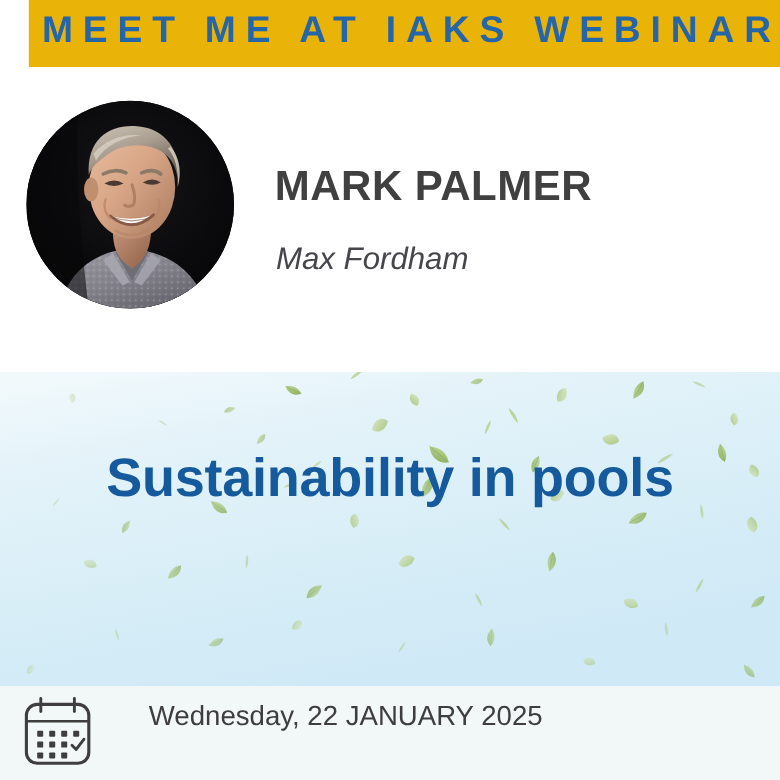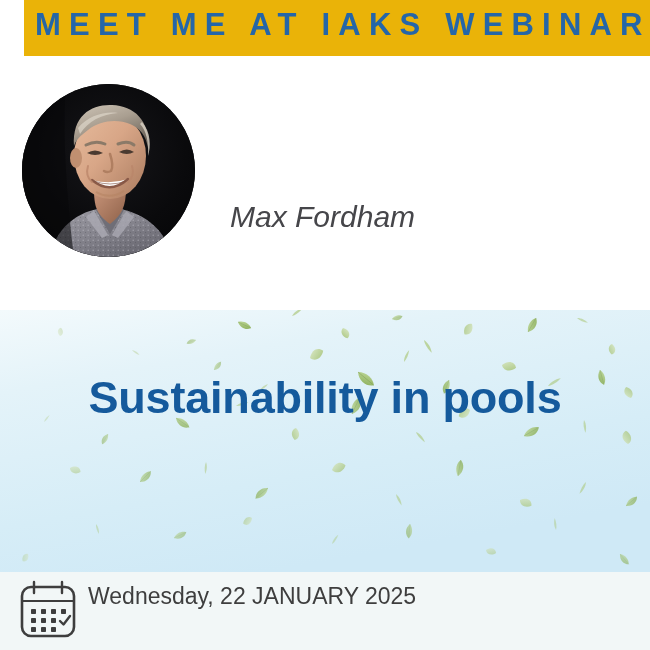--- a/index.html
+++ b/index.html
@@ -68,21 +68,21 @@
     font-size: 35px;
     font-weight: bold;
     letter-spacing: 0.4px;
     color: #404040;
     white-space: nowrap;
   }
   .speaker-org {
     position: absolute;
     left: 230px;
     top: 200px;
-    font-size: 30px;
+    font-size: 26px;
     font-style: italic;
     color: #46464a;
     white-space: nowrap;
   }
 
   
   .title-band {
     position: absolute;
     left: 0; top: 310px;
     width: 650px;
@@ -123,21 +123,21 @@
   }
   .footer-text {
     position: absolute;
     left: 88px;
     top: 581px;
     color: #3e3e3e;
     font-size: 23px;
     line-height: 30px;
     white-space: nowrap;
   }
-  .footer-line { display: block; }
+  .footer-line { display: block; margin-left: 36px; }
 </style>
 </head>
 <body>
 
 <div id="poster">
 
   <div class="header-band">
     <div class="header-title">MEET ME AT IAKS WEBINAR</div>
   </div>
 
@@ -211,20 +211,21 @@
 
       <path d="M66 82 q-3 10 4 16" stroke="#b98468" stroke-width="2" fill="none" opacity="0.75" stroke-linecap="round"></path>
       <path d="M110 82 q3 10 -4 16" stroke="#b98468" stroke-width="2" fill="none" opacity="0.65" stroke-linecap="round"></path>
 
       <path d="M74 108 q14 8 28 -1" stroke="#b3815f" stroke-width="2" fill="none" opacity="0.5"></path>
 
       <path d="M0 0 H44 C40 40 44 110 52 173 H0 Z" fill="#08080a" opacity="0.55"></path>
     </svg>
   </div>
 
+  <div class="speaker-name">MARK PALMER</div>
   <div class="speaker-org">Max Fordham</div>
 
   <div class="title-band">
     <svg class="leaf-layer" viewBox="0 0 650 262">
       <defs>
         <linearGradient id="lf" x1="0" y1="0" x2="1" y2="1">
           <stop offset="0%" stop-color="#b9d48a"></stop>
           <stop offset="100%" stop-color="#7ba23c"></stop>
         </linearGradient>
         <linearGradient id="lf2" x1="0" y1="0" x2="1" y2="1">

